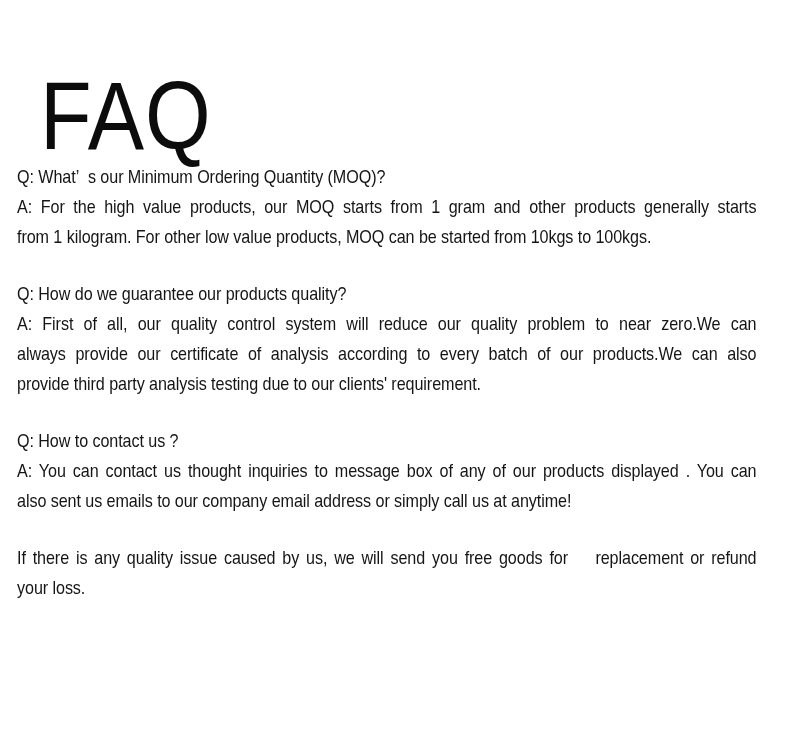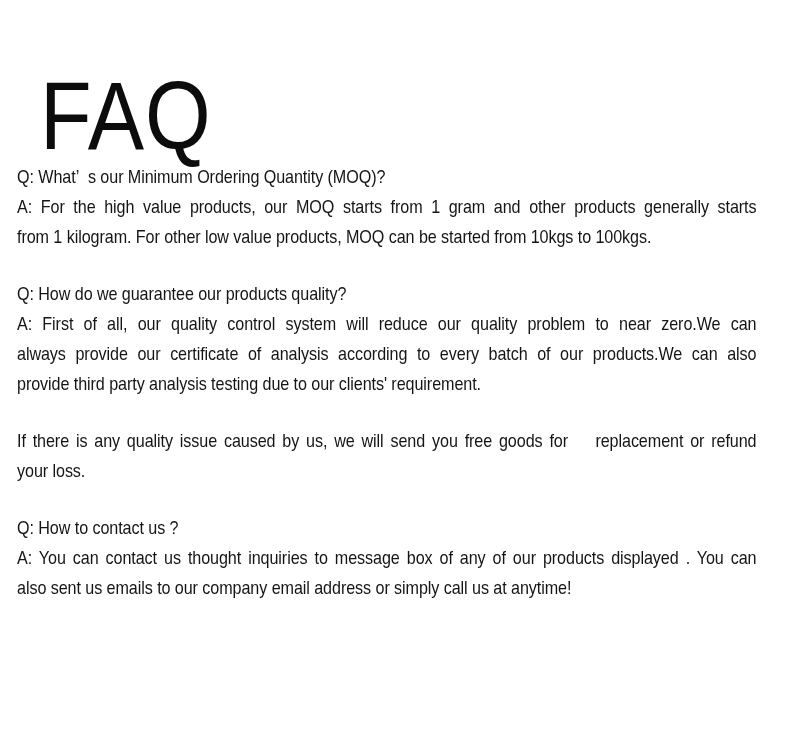--- a/index.html
+++ b/index.html
@@ -69,23 +69,23 @@
 
 
   <section class="sec">
     <div class="line">Q: How do we guarantee our products quality?</div>
     <div class="line jl">A: First of all, our quality control system will reduce our quality problem to near zero.We can</div>
     <div class="line jl">always provide our certificate of analysis according to every batch of our products.We can also</div>
     <div class="line">provide third party analysis testing due to our clients' requirement.</div>
   </section>
 
   <section class="sec">
-    <div class="line jl">If there is any quality issue caused by us, we will send you free goods for &nbsp;&nbsp; replacement or refund</div>
-    <div class="line">your loss.</div>
-  </section>
-
-  <section class="sec">
     <div class="line">Q: How to contact us ?</div>
     <div class="line jl">A: You can contact us thought inquiries to message box of any of our products displayed . You can</div>
     <div class="line">also sent us emails to our company email address or simply call us at anytime!</div>
   </section>
 
+  <section class="sec">
+    <div class="line jl">If there is any quality issue caused by us, we will send you free goods for &nbsp;&nbsp; replacement or refund</div>
+    <div class="line">your loss.</div>
+  </section>
+
 </main>
 
 </body></html>

